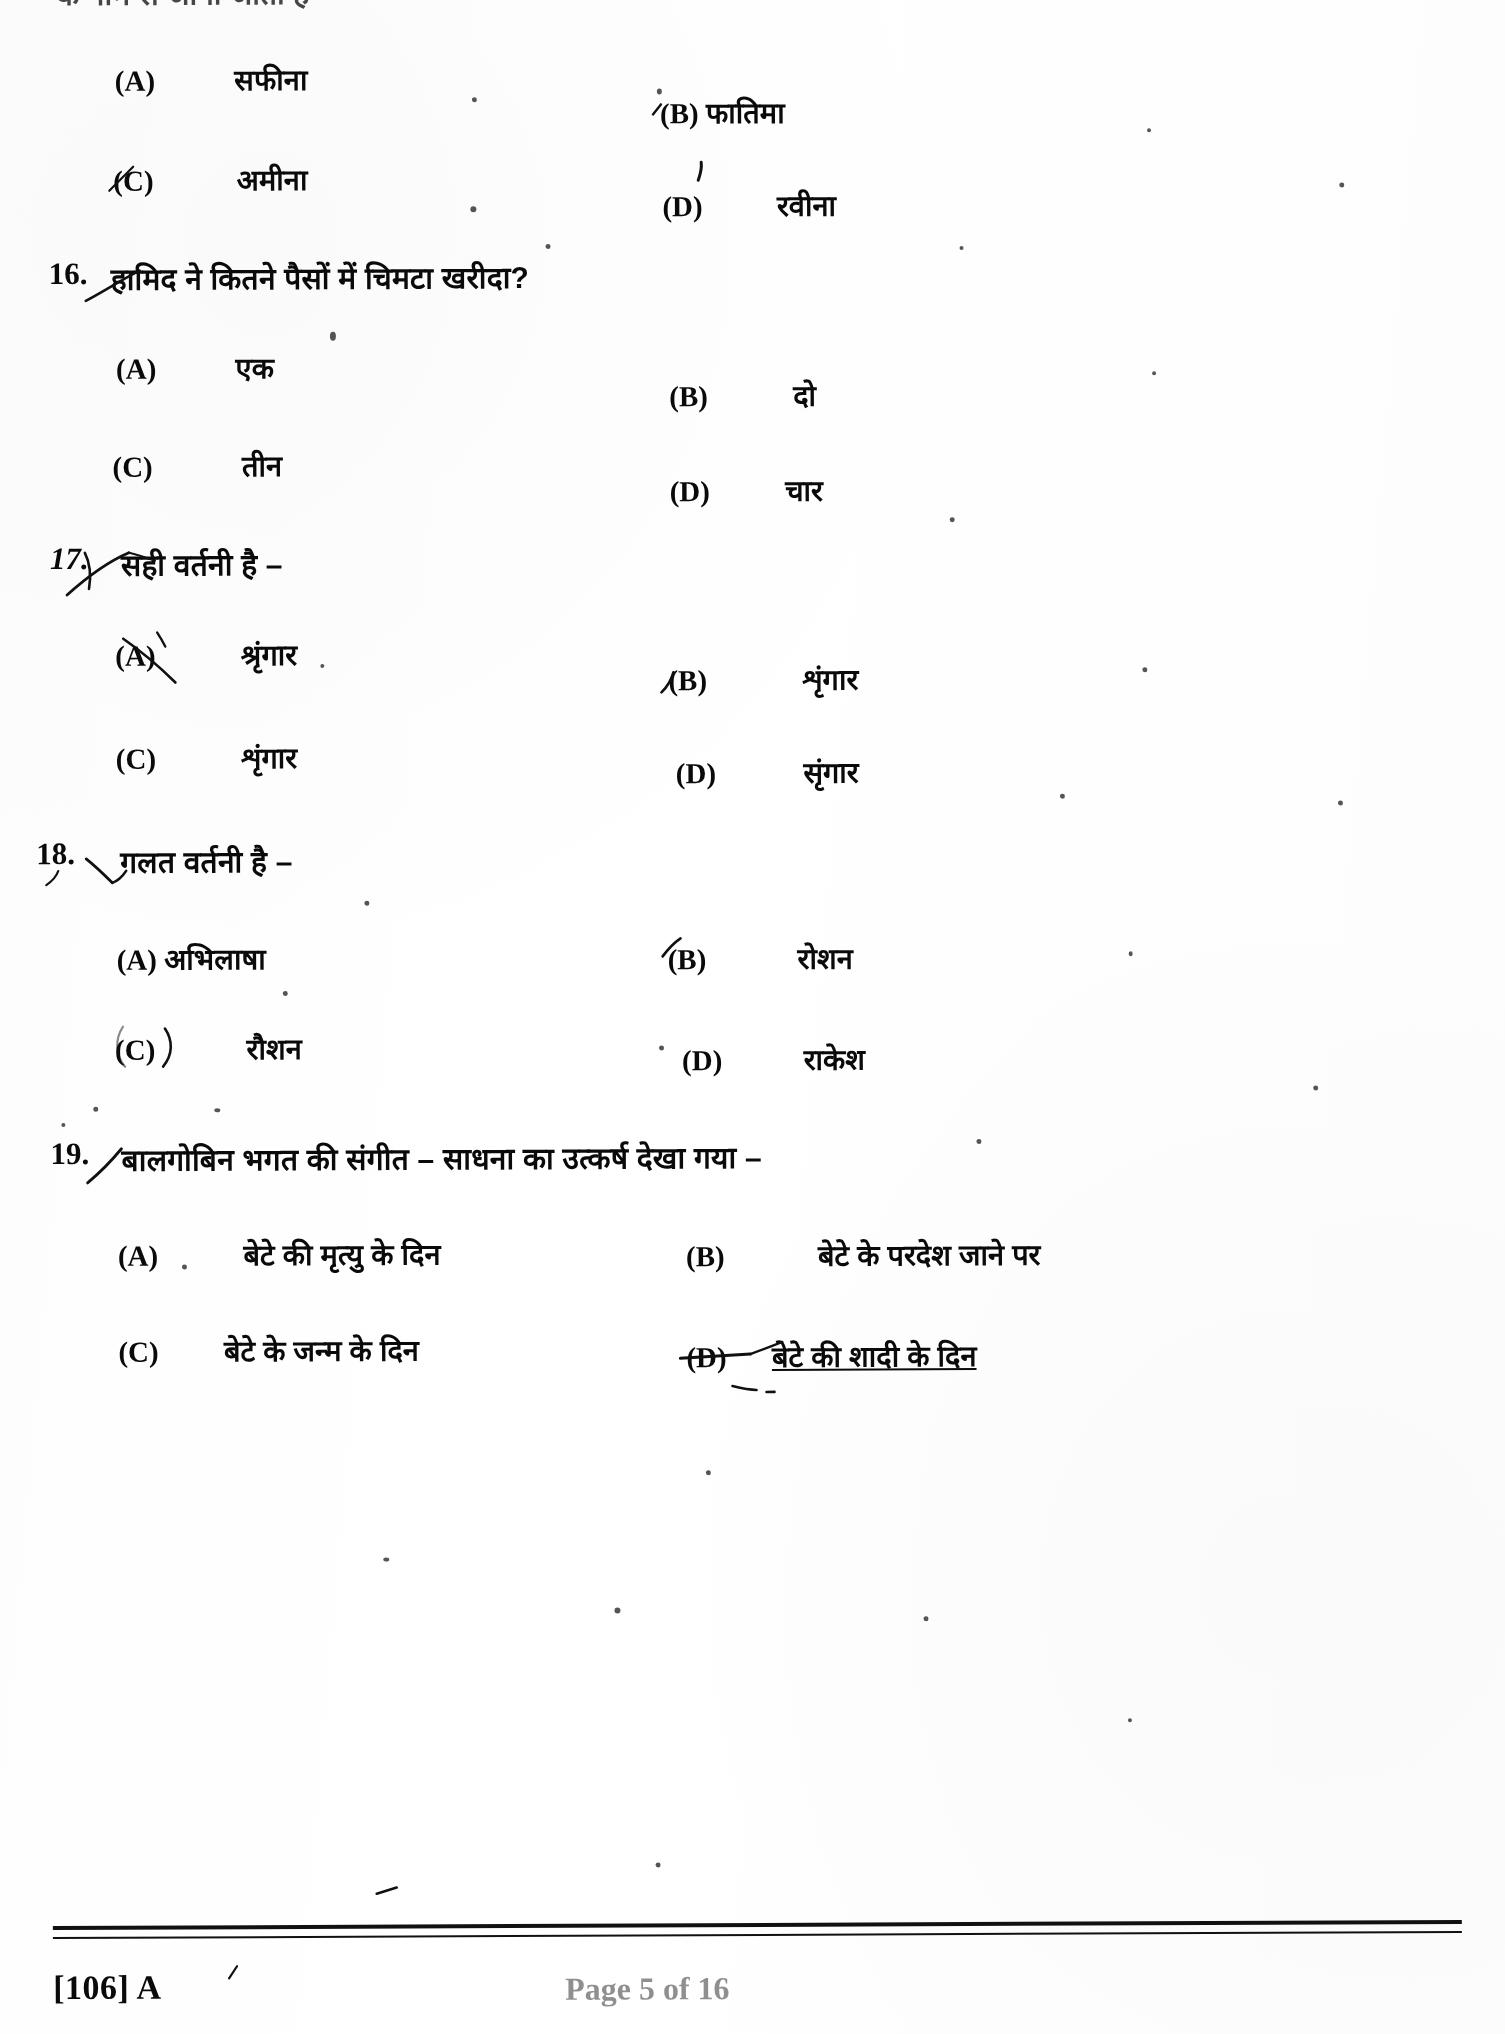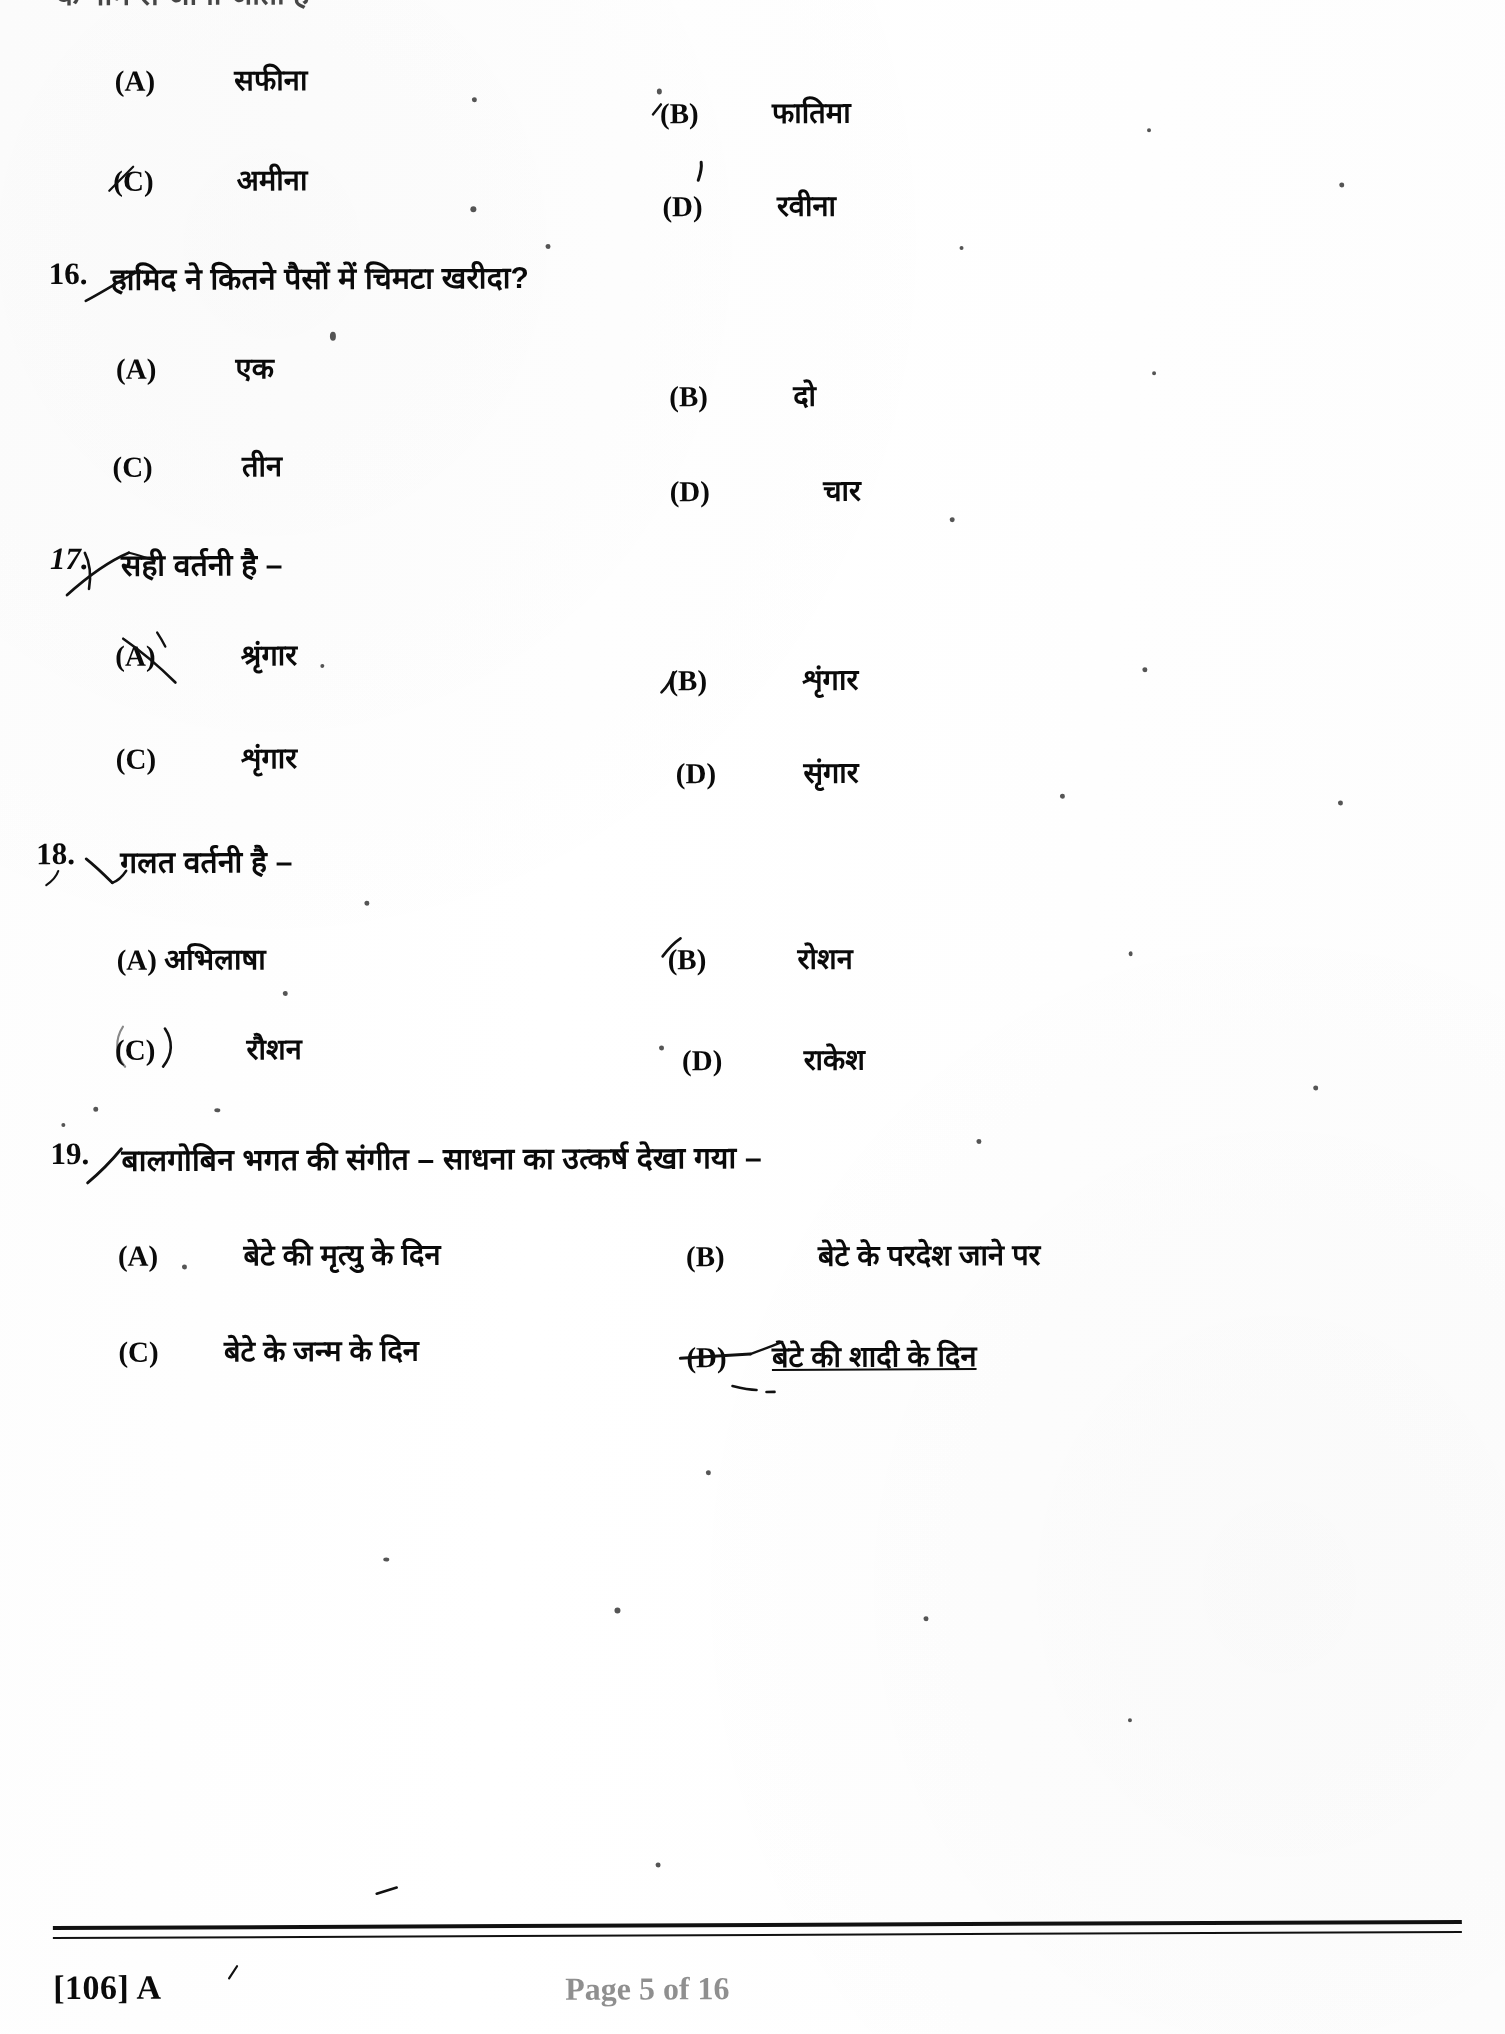--- a/index.html
+++ b/index.html
@@ -129,21 +129,21 @@
     <span class="hin">के नाम से जाना जाता है</span>
   </div>
 
   <div class="opt" style="left:118px;top:57px;">
     <span class="optlbl">(A)</span>
     <span class="opttxt" style="margin-left:72px;">सफीना</span>
   </div>
 
   <div class="opt" style="left:663px;top:92px;">
     <span class="optlbl">(B)</span>
-    <span class="opttxt" style="margin-left:66px;text-align:right;">फातिमा</span>
+    <span class="opttxt" style="text-align:right;">फातिमा</span>
   </div>
 
   <div class="opt" style="left:116px;top:157px;">
     <span class="optlbl">(C)</span>
     <span class="opttxt" style="margin-left:76px;">अमीना</span>
   </div>
 
   <div class="opt" style="left:665px;top:185px;">
     <span class="optlbl">(D)</span>
     <span class="opttxt" style="margin-left:67px;">रवीना</span>
@@ -162,21 +162,21 @@
     <span class="opttxt" style="margin-left:78px;">दो</span>
   </div>
 
   <div class="opt" style="left:114px;top:443px;">
     <span class="optlbl">(C)</span>
     <span class="opttxt" style="margin-left:82px;">तीन</span>
   </div>
 
   <div class="opt" style="left:671px;top:470px;">
     <span class="optlbl">(D)</span>
-    <span class="opttxt" style="margin-left:106px;">चार</span>
+    <span class="opttxt" style="margin-left:68px;">चार</span>
   </div>
 
   <div class="qnum" style="left:51px;top:538px;font-style:italic;">17.</div>
   <div class="qline hin" style="left:122px;top:541px;">सही वर्तनी है –</div>
 
   <div class="opt" style="left:116px;top:632px;">
     <span class="optlbl">(A)</span>
     <span class="opttxt" style="margin-left:78px;">श्रृंगार</span>
   </div>
 

